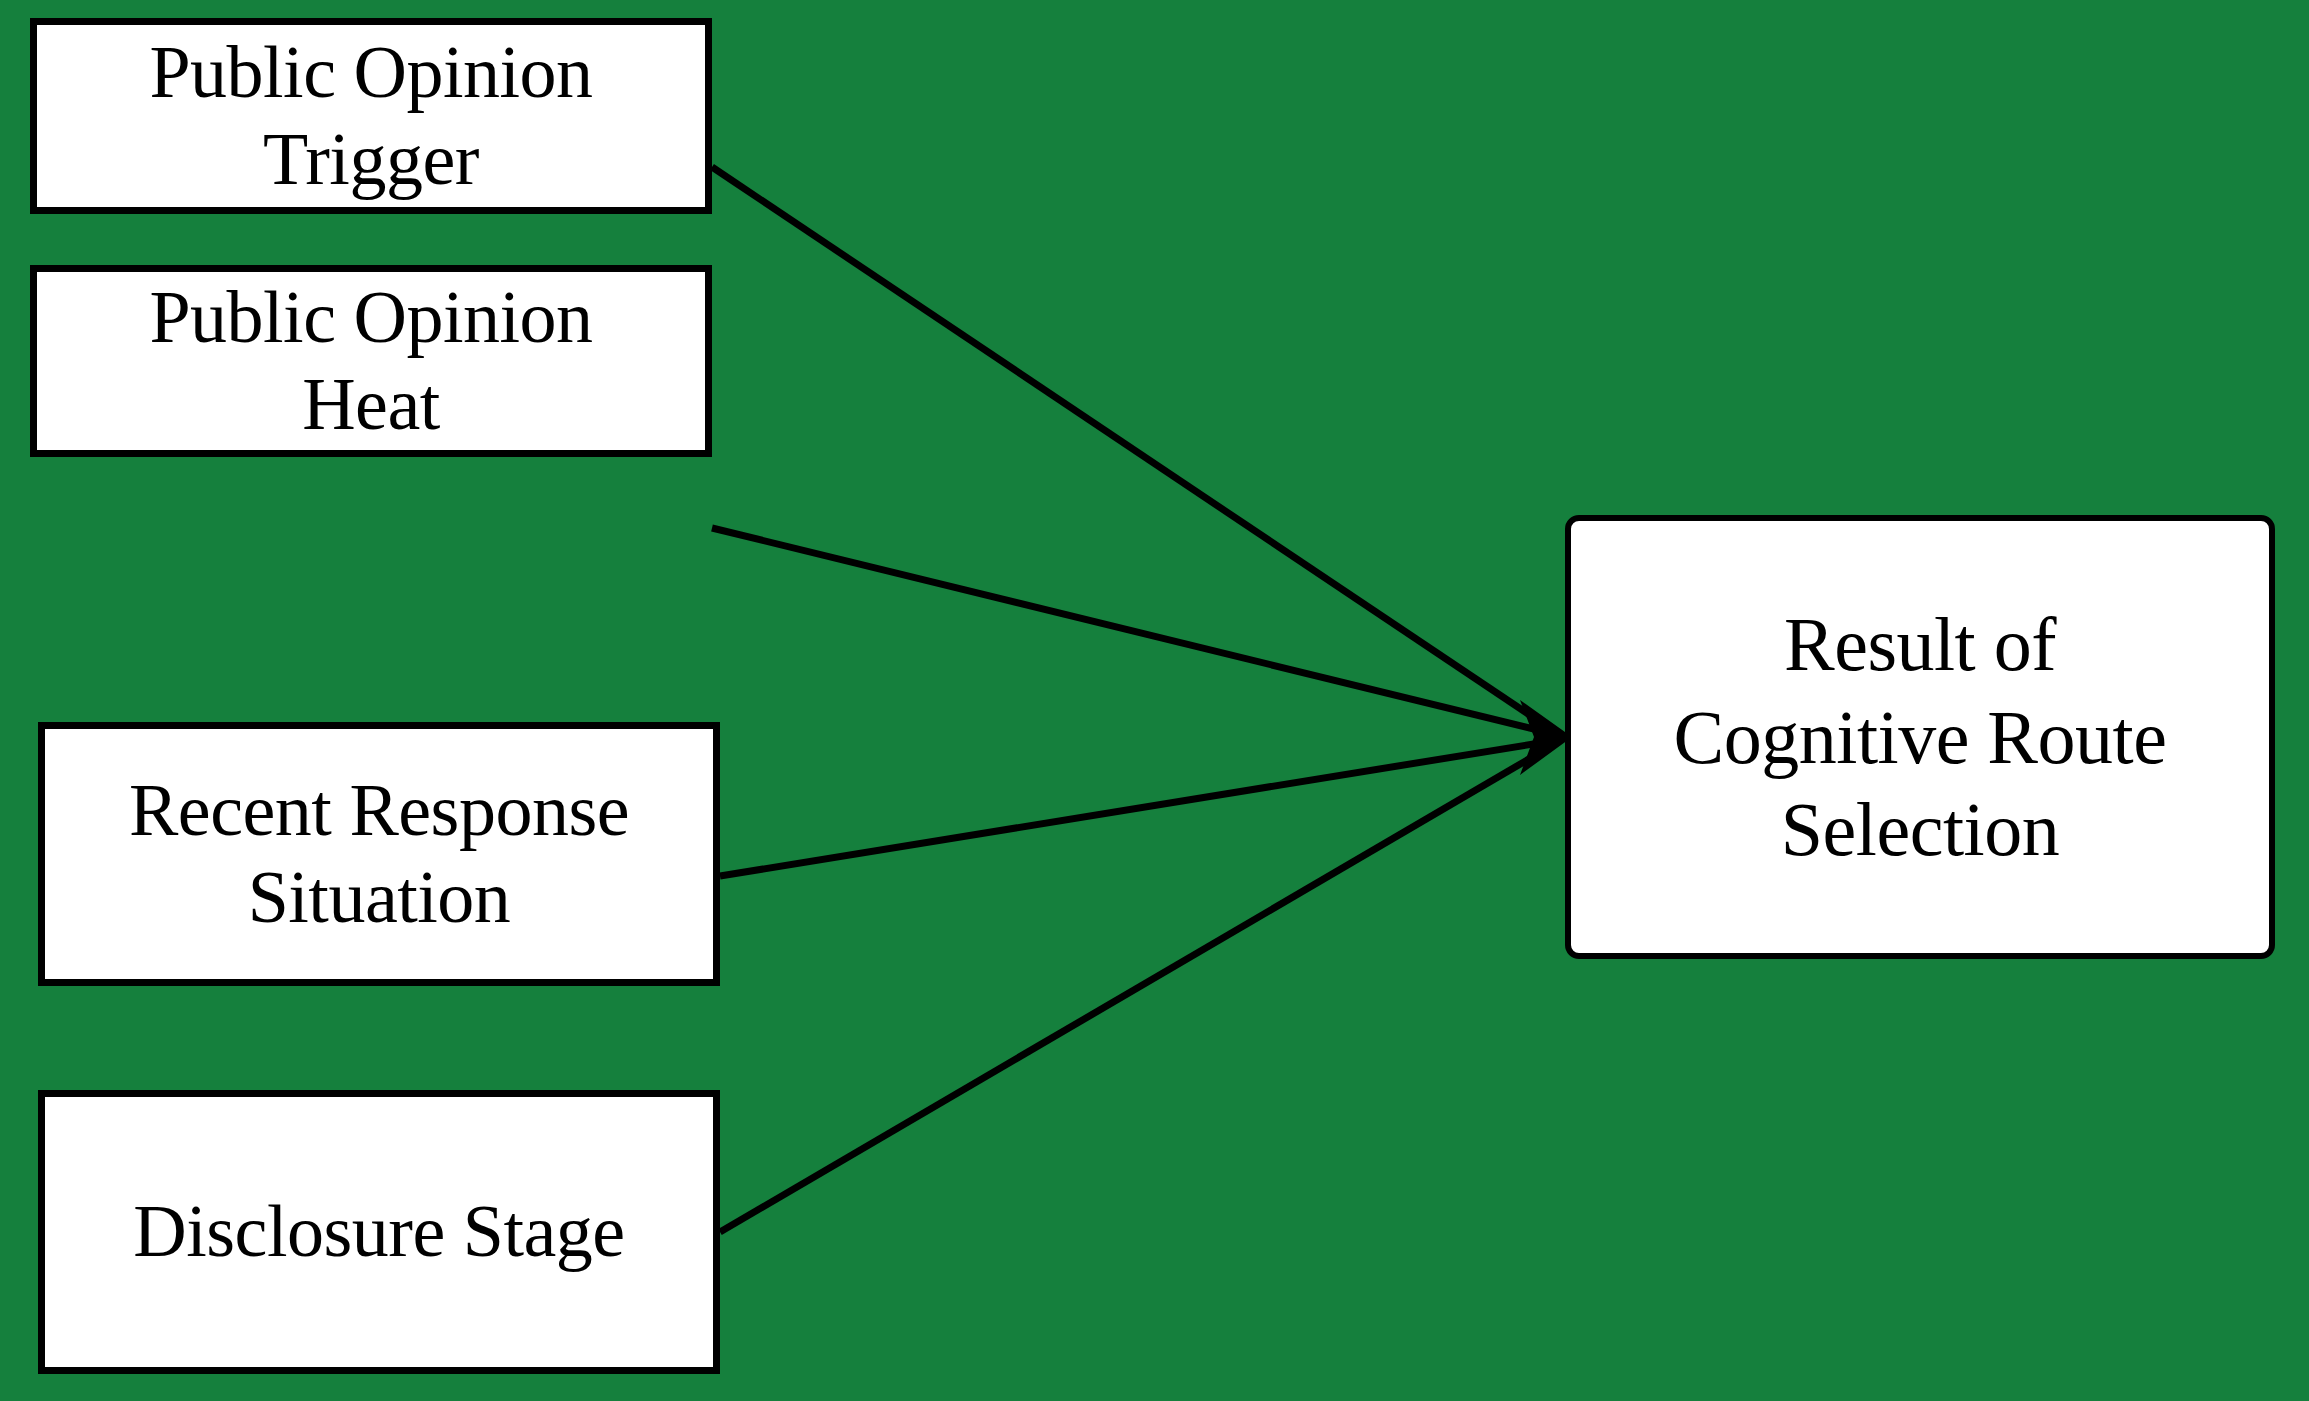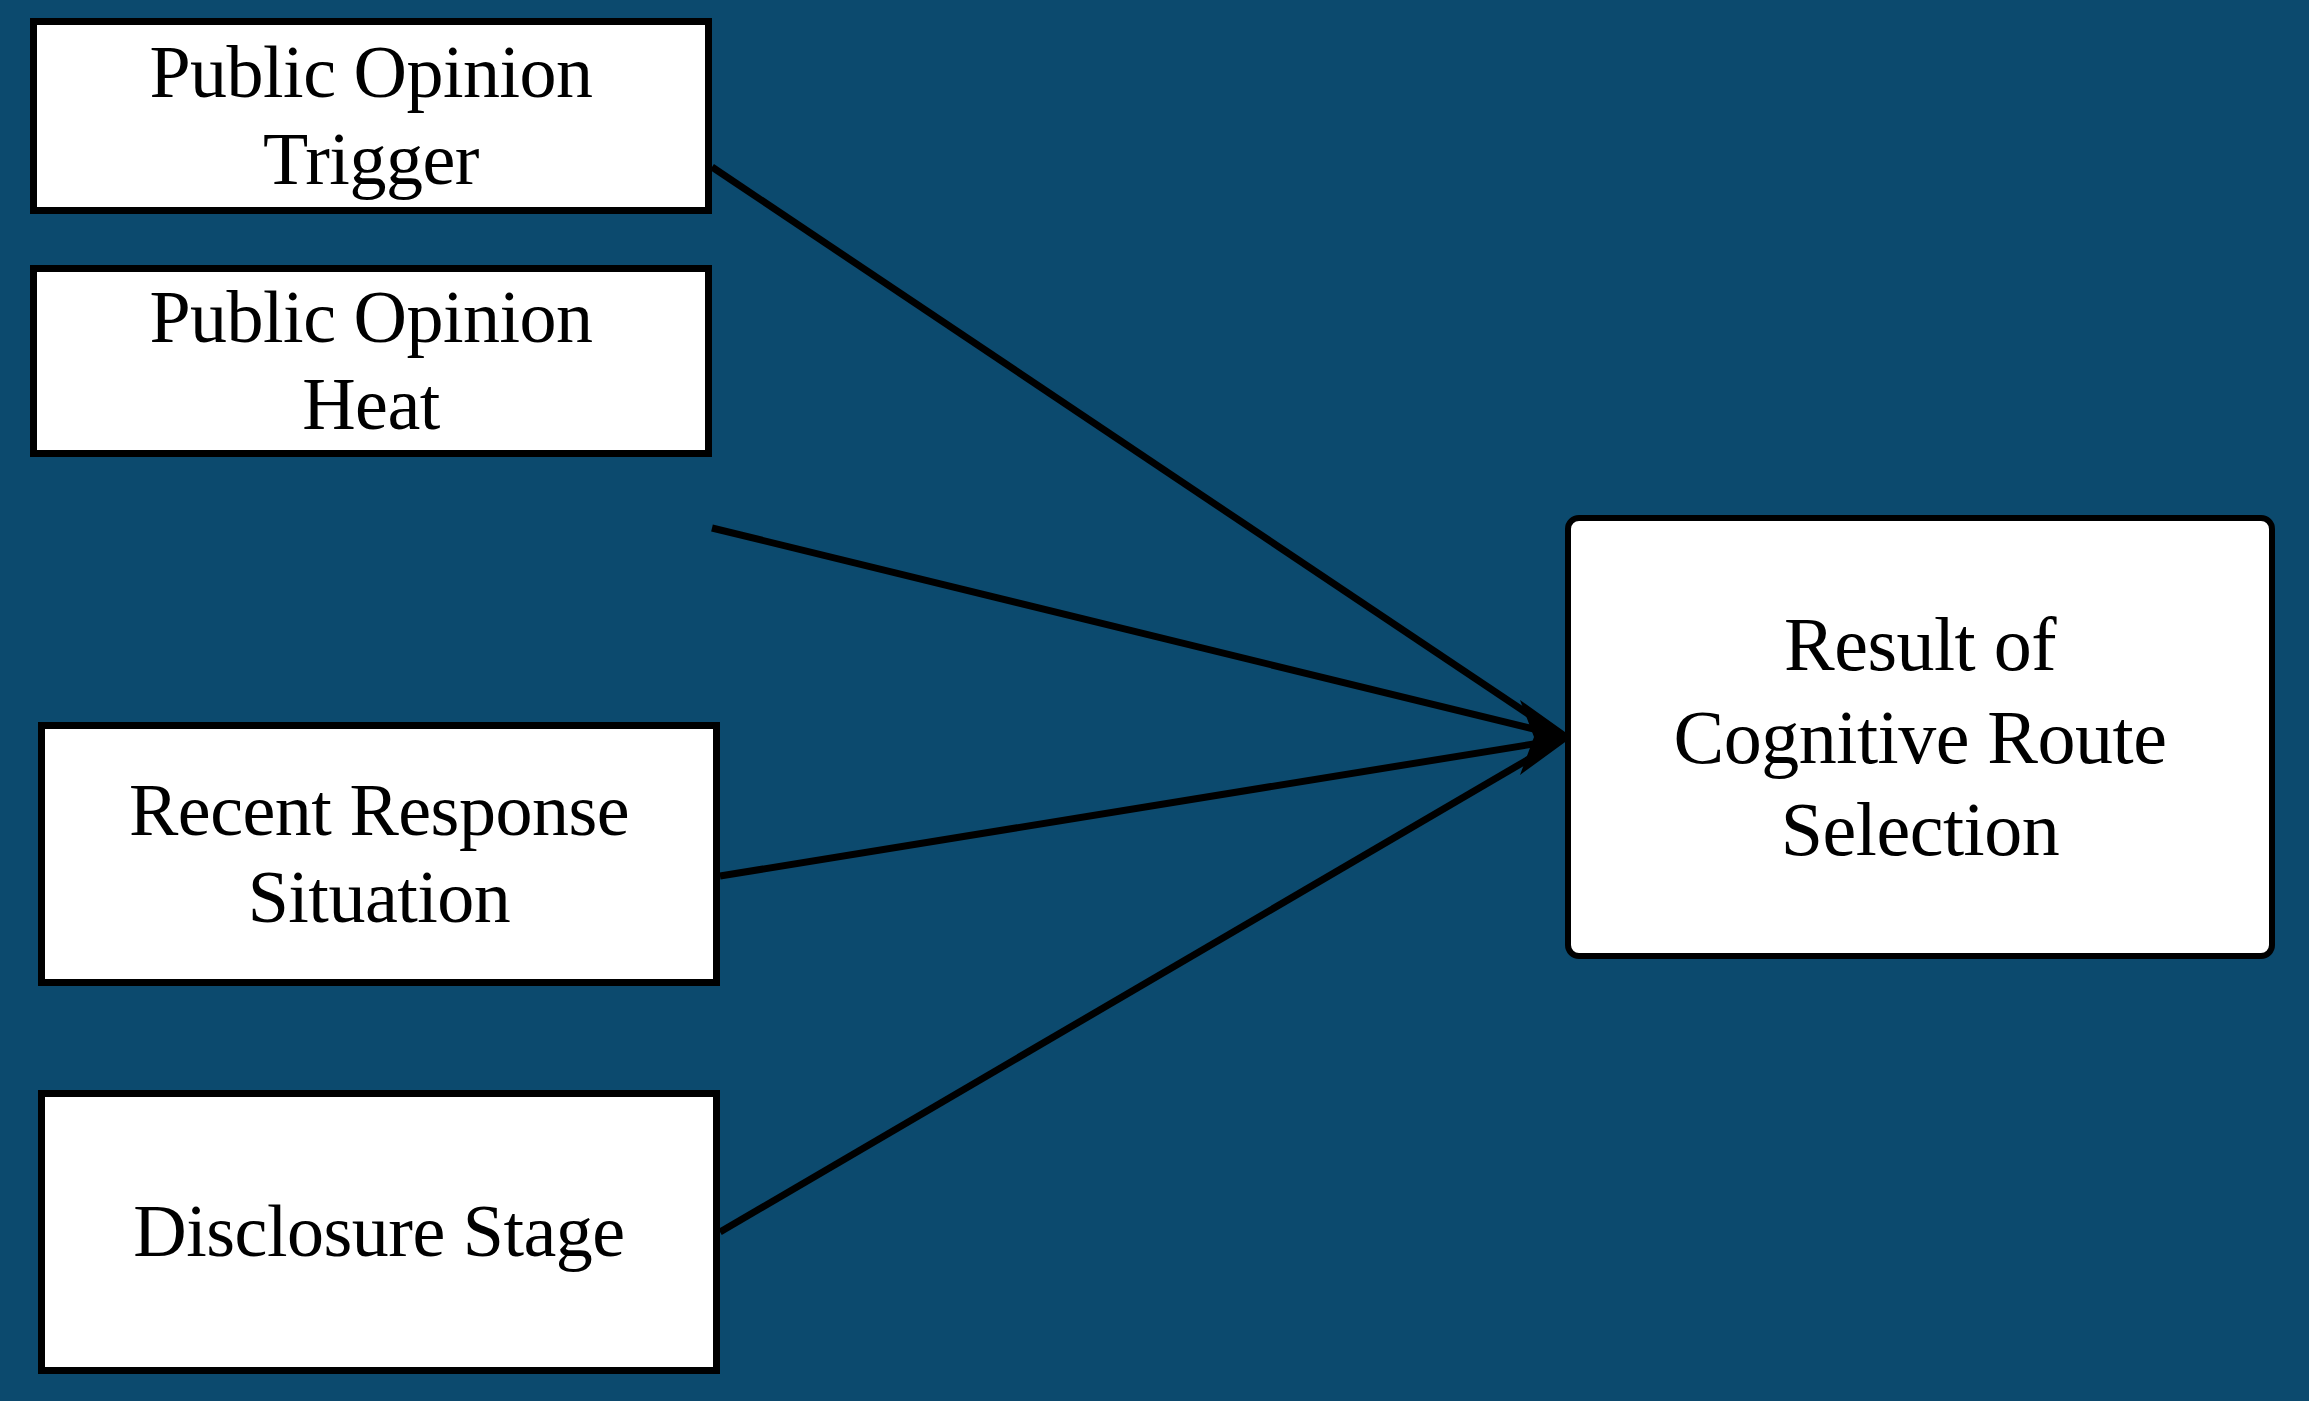--- a/index.html
+++ b/index.html
@@ -10,21 +10,21 @@
   body {
     width: 2309px;
     height: 1401px;
     font-family: "Liberation Serif", "DejaVu Serif", serif;
     overflow: hidden;
   }
   #diagram-root {
     position: relative;
     width: 2309px;
     height: 1401px;
-    background: #0c4a6e;
+    background: #15803d;
   }
   #edge-layer {
     position: absolute;
     left: 0;
     top: 0;
     width: 2309px;
     height: 1401px;
     pointer-events: none;
   }
   .node {

